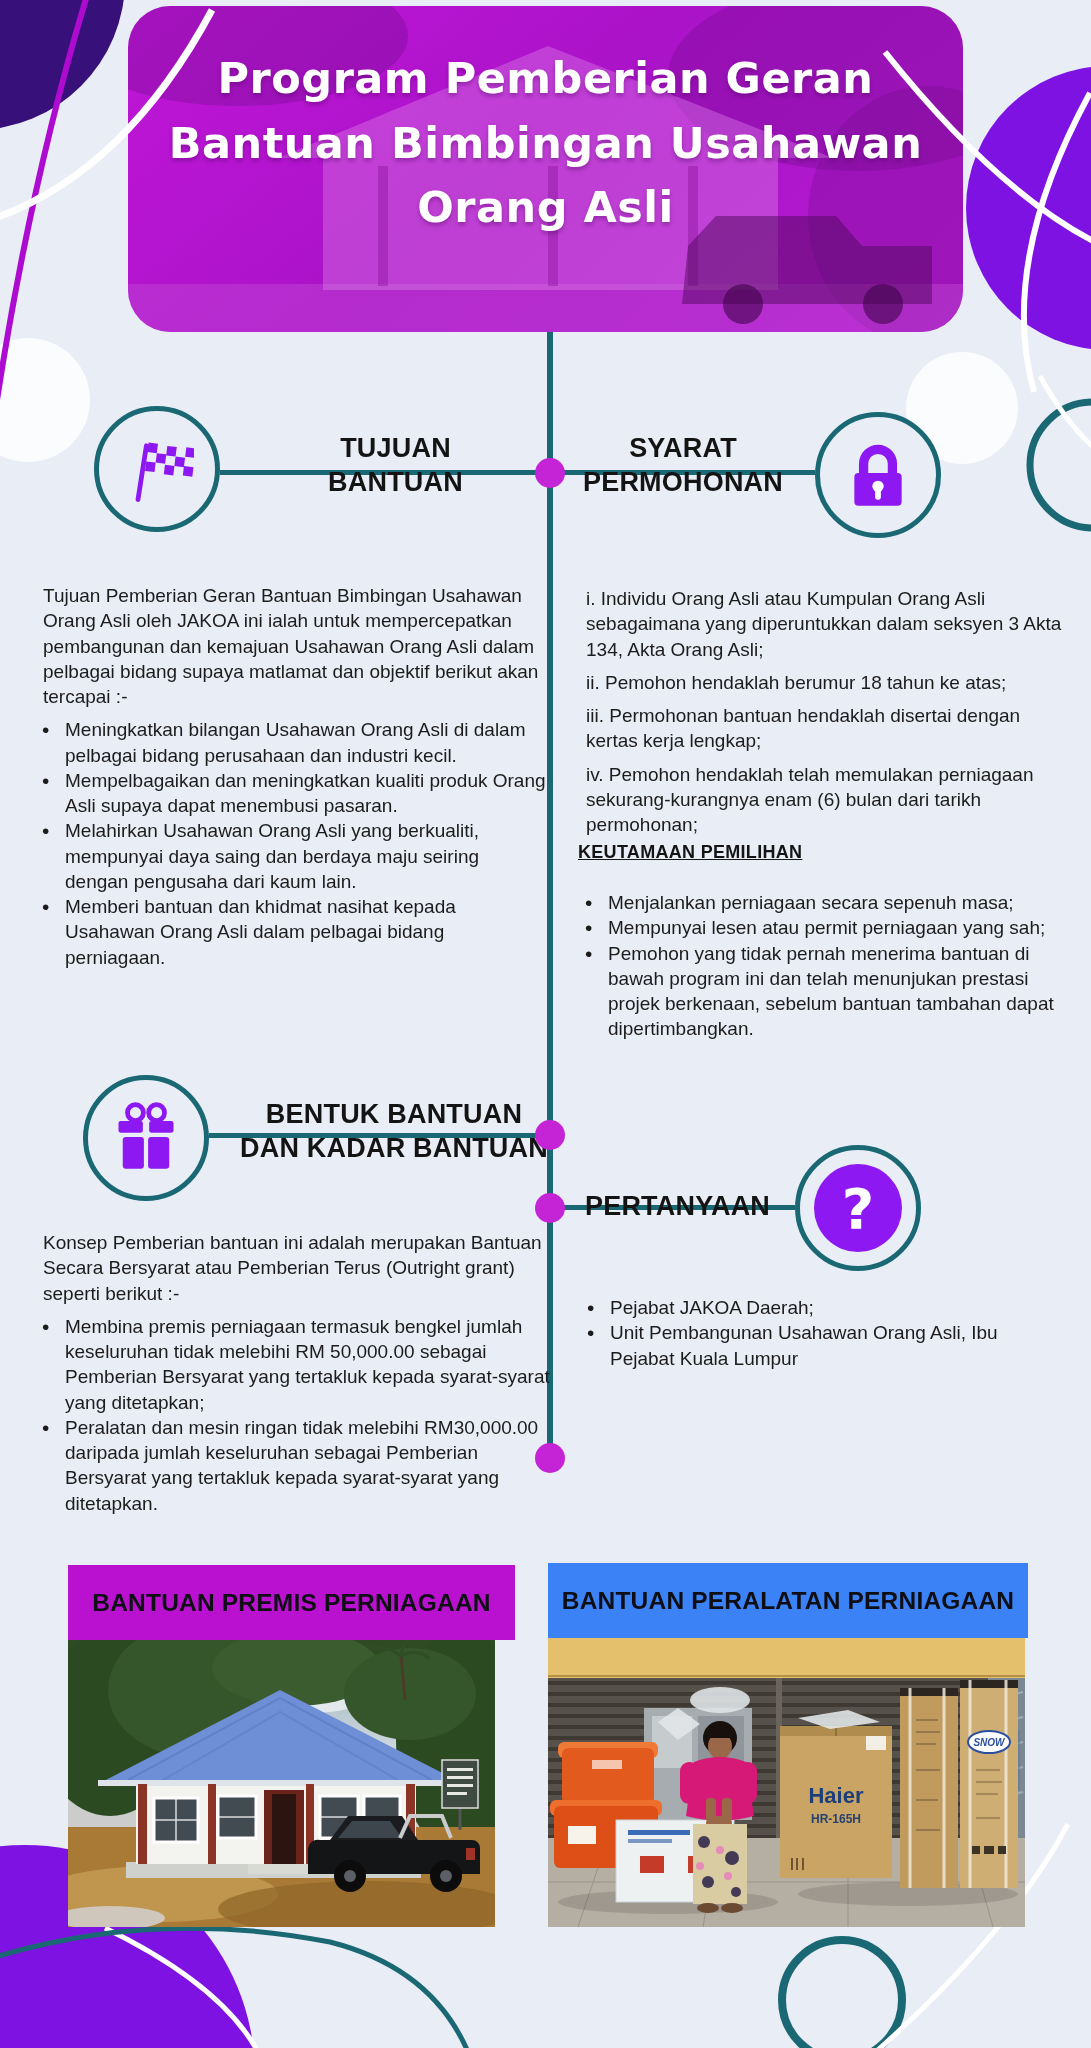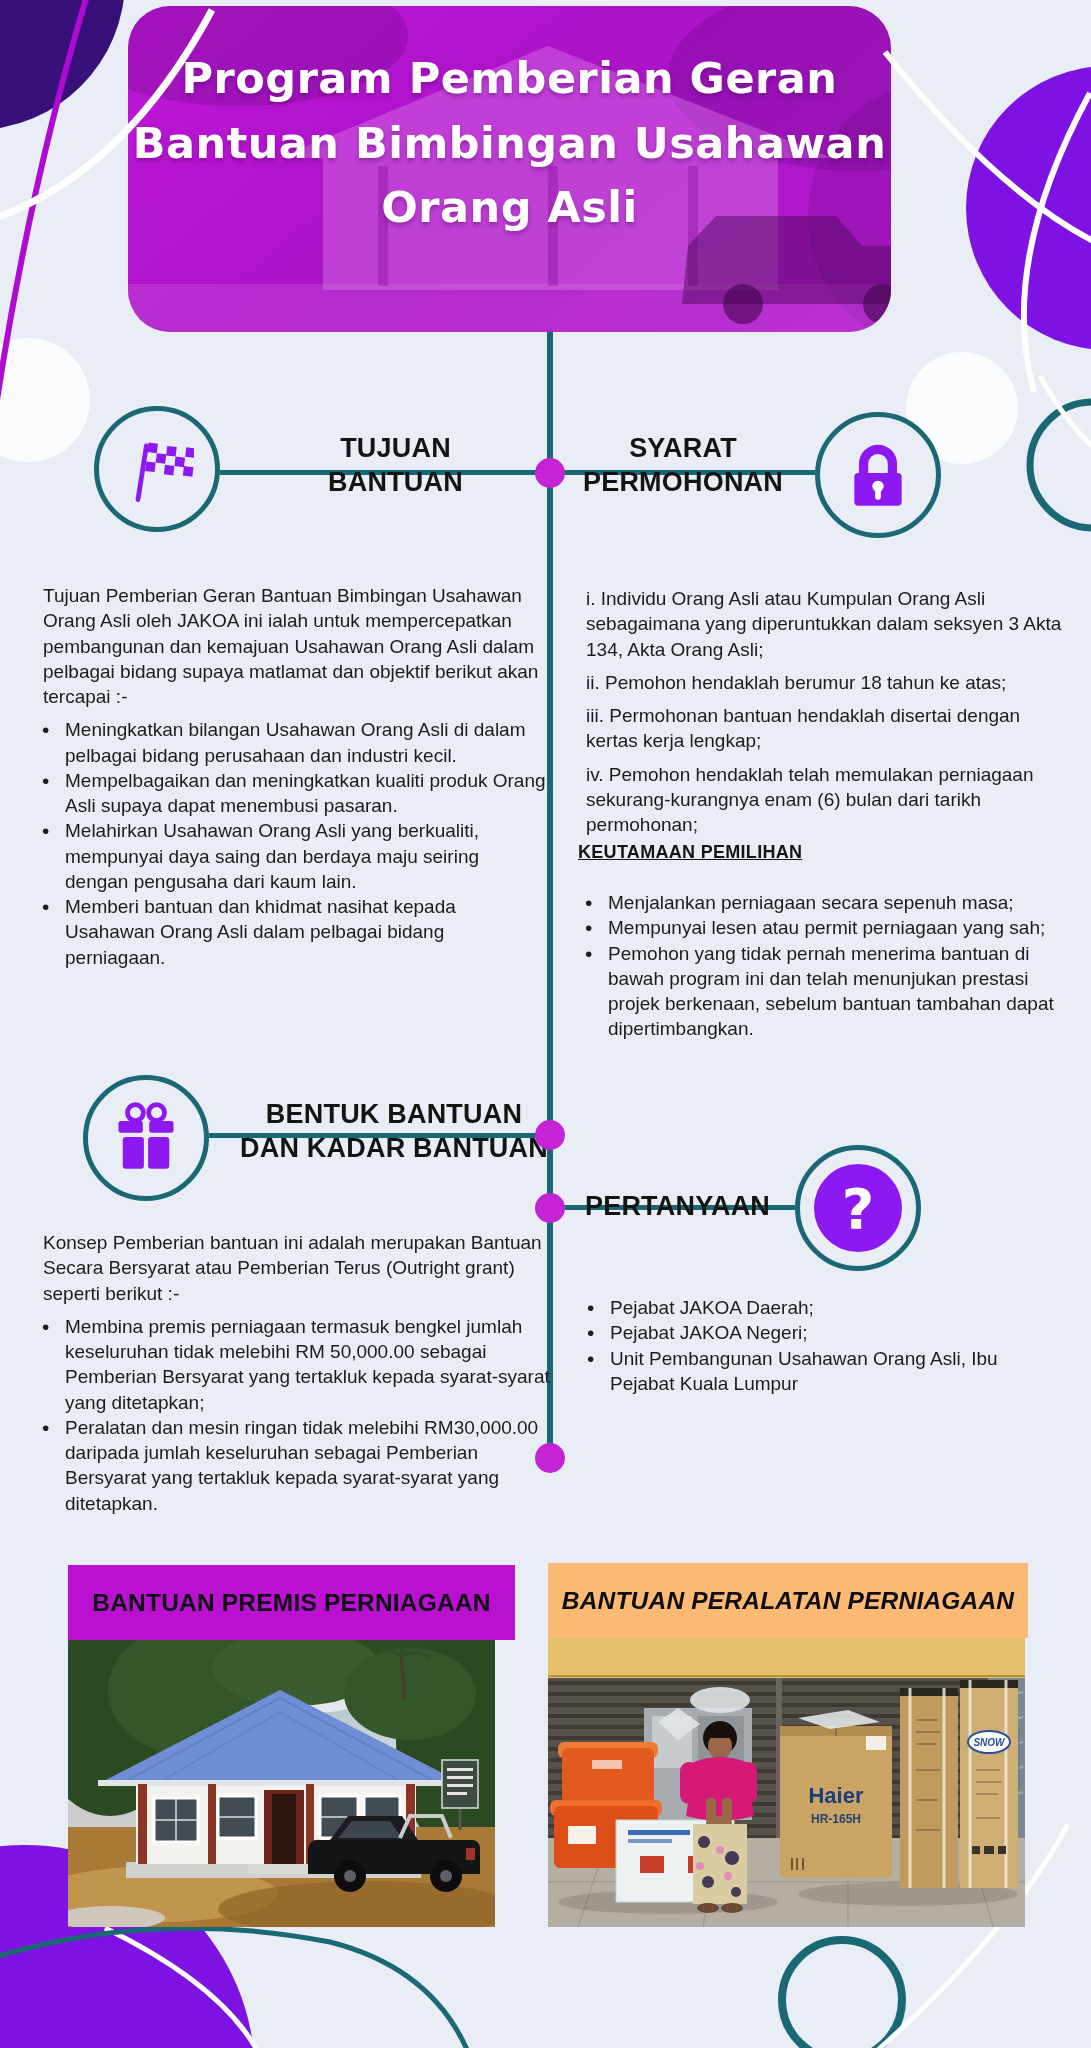--- a/index.html
+++ b/index.html
@@ -7,21 +7,21 @@
     position:relative; width:1091px; height:2048px;
     background:#e9edf6; overflow:hidden;
     font-family:"Liberation Sans", sans-serif;
   }
   .decor { position:absolute; left:0; top:0; width:1091px; height:2048px; pointer-events:none; }
   #bg-decor { z-index:0; }
   #fg-decor { z-index:6; }
 
   
   .header-panel {
-    position:absolute; left:128px; top:6px; width:763px; height:326px;
+    position:absolute; left:128px; top:6px; width:835px; height:326px;
     border-radius:42px; overflow:hidden; z-index:2;
     background:linear-gradient(140deg,#c016d8 0%,#ab13c8 45%,#b31bd0 100%);
   }
   .header-art { position:absolute; left:0; top:0; }
   .header-title {
     position:relative; z-index:2; text-align:center; padding-top:40px;
     color:#ffffff; font-family:"DejaVu Sans", sans-serif; font-weight:bold;
     font-size:43px; line-height:1.5; letter-spacing:.5px;
     text-shadow:0 3px 4px rgba(70,0,85,.35);
   }
@@ -52,21 +52,21 @@
   ul.blt { list-style:none; margin:2px 0 0 0; padding:0; }
   ul.blt li { position:relative; padding-left:30px; }
   ul.blt li::before { content:"\2022"; position:absolute; left:7px; top:-1px; font-size:21px; }
 
   .banner {
     position:absolute; height:75px; z-index:3;
     display:flex; align-items:center; justify-content:center;
     font-weight:bold; font-size:24.5px; color:#0e0e14; letter-spacing:.2px;
   }
   #banner-left  { left:68px;  top:1565px; width:447px; background:#b911cf; }
-  #banner-right { left:548px; top:1563px; width:480px; background:#fdba74;font-style:italic; }
+  #banner-right { left:548px; top:1563px; width:480px; background:#3b82f6; }
 
   .photo { position:absolute; z-index:2; overflow:hidden; background:#ccc; }
   #photo-left  { left:68px;  top:1632px; width:427px; height:295px; }
   #photo-right { left:548px; top:1630px; width:477px; height:297px; }
 </style>
 </head>
 <body>
 
 <div class="canvas">
 
@@ -194,21 +194,20 @@
     </ul>
   </div>
 
   <div class="node-circle" style="left:795px; top:1145px;">
     <div class="qbubble">?</div>
   </div>
   <div class="sec-title" style="left:585px; top:1190px; width:200px; text-align:left;">PERTANYAAN</div>
   <div class="body-text" style="left:580px; top:1293px; width:475px;">
     <ul class="blt">
       <li>Pejabat JAKOA Daerah;</li>
-      <li>Pejabat JAKOA Negeri;</li>
       <li>Unit Pembangunan Usahawan Orang Asli, Ibu Pejabat Kuala Lumpur</li>
     </ul>
   </div>
 
   <div class="banner" id="banner-left">BANTUAN PREMIS PERNIAGAAN</div>
   <div class="banner" id="banner-right">BANTUAN PERALATAN PERNIAGAAN</div>
 
   <div class="photo" id="photo-left">
     <svg width="427" height="295" viewBox="0 0 427 295">
       <defs>

